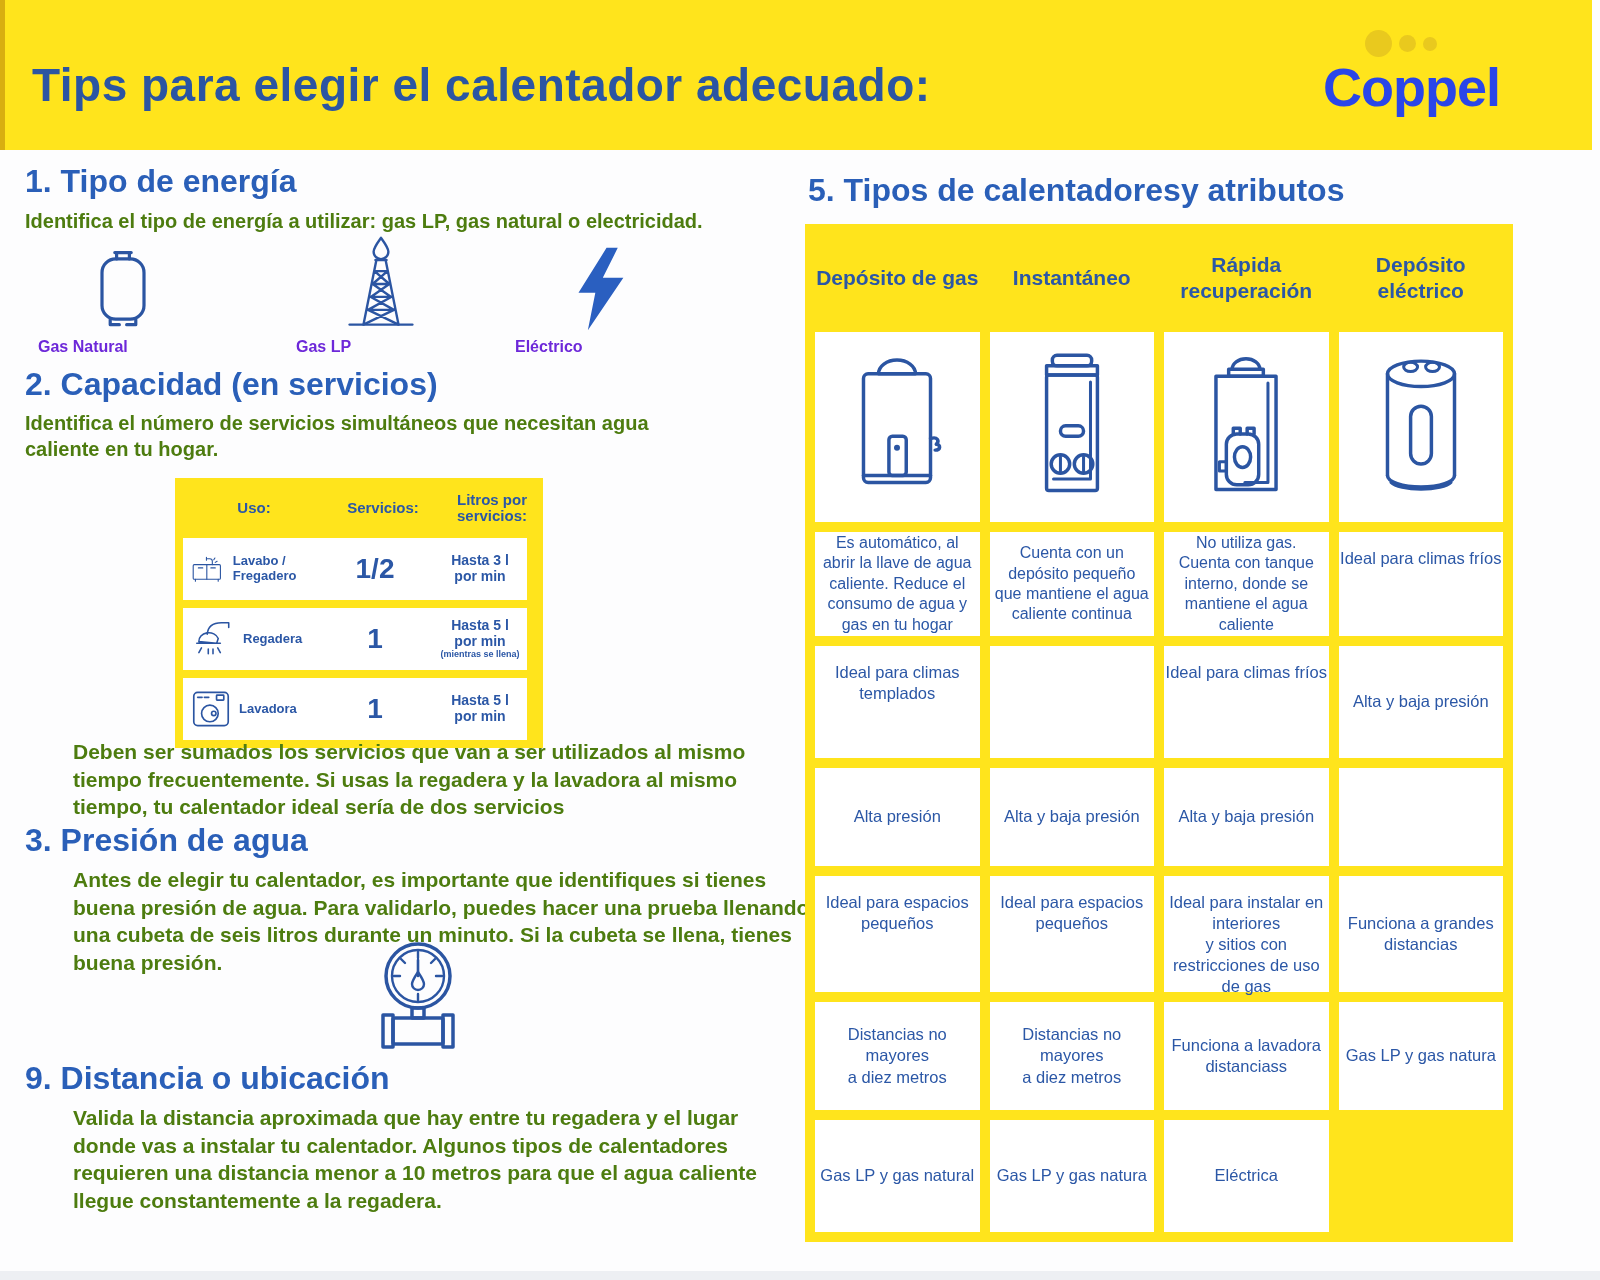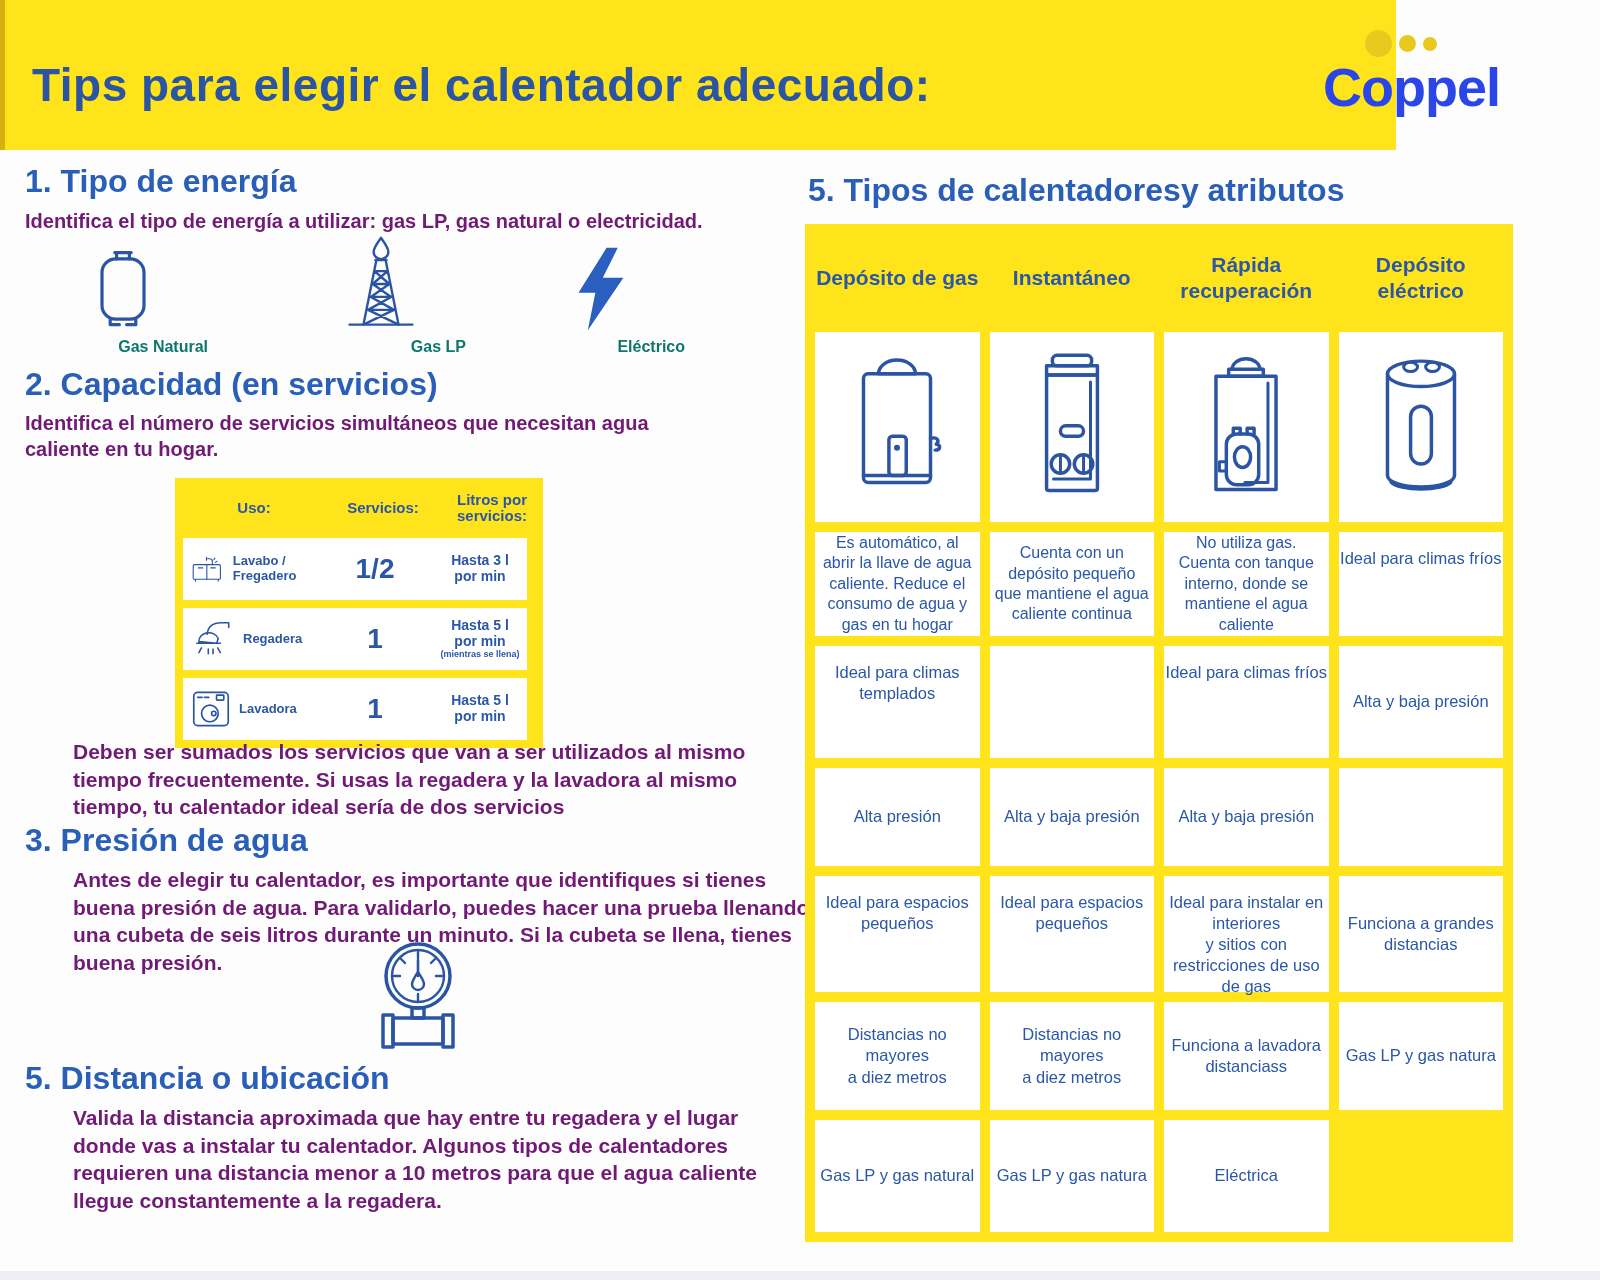--- a/index.html
+++ b/index.html
@@ -1,35 +1,35 @@
 <!DOCTYPE html>
 <html><head>
 <meta charset="utf-8">
 <style>
   * { margin:0; padding:0; box-sizing:border-box; }
   html,body { width:1600px; height:1280px; }
   body { font-family:"Liberation Sans", sans-serif; background:#fdfdfe; position:relative; overflow:hidden; }
   .page { position:absolute; inset:0; }
 
   
-  .band { position:absolute; left:0; top:0; width:1396px; height:150px; background:#ffe41c; border-left:5px solid #d8ae10; }
+  .band { position:absolute; left:0; top:0; width:1592px; height:150px; background:#ffe41c; border-left:5px solid #d8ae10; }
   .page-title { position:absolute; left:27px; top:58px; font-size:46px; font-weight:800; color:#2b55a2; letter-spacing:.5px; }
   .brand { position:absolute; left:1318px; top:22px; width:200px; height:110px; }
   .dots { position:absolute; left:42px; top:8px; display:flex; align-items:center; gap:7px; }
   .dots i { display:block; border-radius:50%; background:#e9c91e; }
   .dots .d1 { width:27px; height:27px; }
   .dots .d2 { width:17px; height:17px; }
   .dots .d3 { width:14px; height:14px; }
   .wordmark { position:absolute; left:0; top:34px; font-size:54px; font-weight:800; color:#2a46e8; letter-spacing:-1px; }
 
   
   .h-num { position:absolute; font-size:32px; font-weight:800; color:#2a5fb8; }
-  .sub, .para { position:absolute; font-size:20px; font-weight:700; color:#701a75; line-height:1.32; }
+  .sub, .para { position:absolute; font-size:20px; font-weight:700; color:#4d7c0f; line-height:1.32; }
   .para { font-size:21px;margin-left:48px; }
-  .icon-label { font-size:16px; font-weight:700; color:#0f766e; text-align:right; display:block; margin-top:6px; }
+  .icon-label { font-size:16px; font-weight:700; color:#6d28d9; text-align:left; display:block; margin-top:6px; }
   svg { display:block; }
   .stroke { stroke:#2b55a2; fill:none; stroke-width:3.5; stroke-linecap:round; stroke-linejoin:round; }
 
   
   .energy { position:absolute; width:170px; text-align:center; }
   .energy svg { margin:0 auto; }
 
   
   .cap-table { position:absolute; left:175px; top:478px; width:368px; background:#ffe41c; padding:8px; }
   .cap-head { display:grid; grid-template-columns:142px 100px 102px; gap:8px; height:44px; align-items:center; }
@@ -188,21 +188,21 @@
       <path class="stroke" style="stroke-width:2.4" d="M46 12 v6 M46 54 v6 M22 36 h6 M64 36 h6 M29 19 l4 4 M63 19 l-4 4"></path>
       <path class="stroke" style="stroke-width:2.6" d="M46 36 V20"></path>
       <path class="stroke" style="stroke-width:2.4" d="M46 32 c-4 6 -6 9 -6 12 a6 6 0 0 0 12 0 c0 -3 -2 -6 -6 -12z"></path>
       <rect class="stroke" x="40" y="68" width="12" height="10"></rect>
       <rect class="stroke" x="21" y="78" width="50" height="26" rx="2"></rect>
       <rect class="stroke" x="11" y="75" width="10" height="32"></rect>
       <rect class="stroke" x="71" y="75" width="10" height="32"></rect>
     </svg>
   </div>
 
-  <div class="h-num" style="left:25px; top:1060px;">5. Distancia o ubicación</div>
+  <div class="h-num" style="left:25px; top:1060px;">9. Distancia o ubicación</div>
   <div class="para" style="left:25px; top:1104px; width:730px;">Valida la distancia aproximada que hay entre tu regadera y el lugar donde vas a instalar tu calentador. Algunos tipos de calentadores requieren una distancia menor a 10 metros para que el agua caliente llegue constantemente a la regadera.</div>
 
   <div class="h-num" style="left:808px; top:172px;">5. Tipos de calentadoresy atributos</div>
 
   <div class="big-table">
 
     <div class="hcell">Depósito de gas</div>
     <div class="hcell">Instantáneo</div>
     <div class="hcell">Rápida recuperación</div>
     <div class="hcell">Depósito eléctrico</div>

